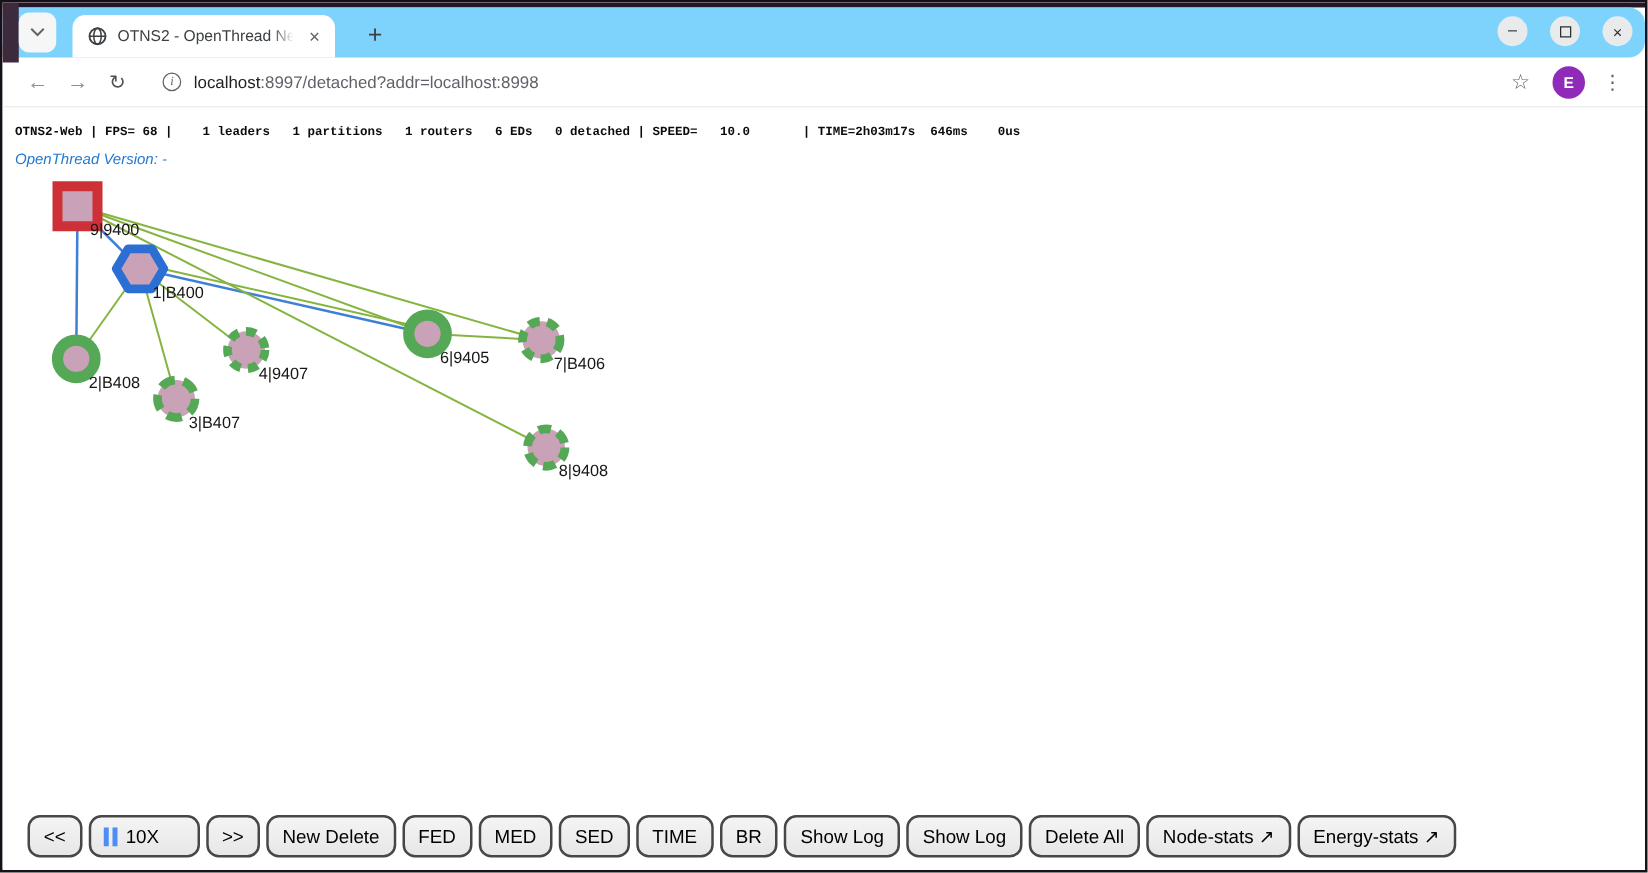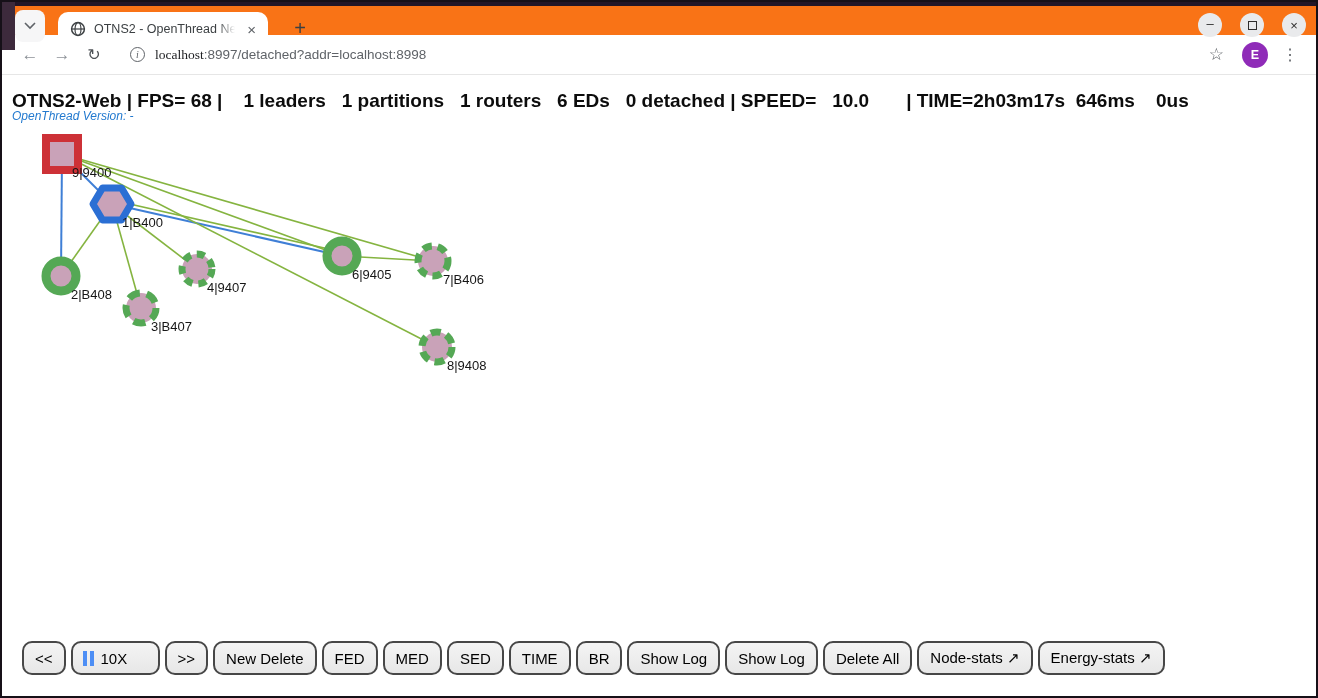--- a/index.html
+++ b/index.html
@@ -7,22 +7,22 @@
   body {
     font-family:"Liberation Sans", sans-serif;
     background:#fff;
     position:relative;
     border:2px solid #161018;
     overflow:hidden;
   }
   
   .window-top { height:4px; background:#221627; }
   .tabstrip {
-    height:29px; background:#f97316; position:relative;
-    display:flex; align-items:flex-end;
+    height:40px; background:#7dd3fc; position:relative;
+    display:flex; align-items:flex-end;border-radius:13px;
   }
   .corner-patch { position:absolute; left:0; top:-4px; width:13px; height:48px; background:#3d2a3c; }
   .tab-search {
     position:absolute; left:13px; top:4px; width:30px; height:32px;
     background:#f6f6f7; border-radius:8px; display:flex; align-items:center; justify-content:center;
     cursor:pointer;
   }
   .tab {
     position:absolute; left:56px; top:6px; width:210px; height:34px;
     background:#fff; border-radius:10px 10px 0 0;
@@ -46,31 +46,31 @@
     border-bottom:1px solid #e6e6e6; padding:0 14px; gap:4px;
   }
   .nav-ic { width:28px; height:28px; display:flex; align-items:center; justify-content:center;
     font-size:17px; color:#8d9298; cursor:pointer; border-radius:50%; }
   .nav-ic.reload { color:#4e5256; font-size:16px; }
   .omnibox { flex:1; display:flex; align-items:center; gap:10px; padding-left:18px; }
   .info-ic { width:15px; height:15px; border:1.4px solid #5f6368; border-radius:50%;
     color:#5f6368; font-size:10px; display:flex; align-items:center; justify-content:center;
     font-family:"Liberation Serif", serif; font-style:italic; cursor:pointer; }
   .url-text { font-size:13.5px; color:#5f6368; white-space:nowrap; }
-  .url-text .host { color:#202124;font-family:Liberation Serif, serif; }
+  .url-text .host { color:#202124; }
   .star-ic { font-size:17px; color:#5f6368; padding:0 8px; cursor:pointer; }
   .avatar { width:26px; height:26px; border-radius:50%; background:#8f2bb8; color:#fff;
     font-size:12.5px; font-weight:bold; display:flex; align-items:center; justify-content:center; margin:0 6px; cursor:pointer; }
   .menu-dots { font-size:16px; color:#5f6368; padding:0 4px; letter-spacing:0; cursor:pointer; }
   
   .content { position:relative; width:100%; height:609px; background:#fff; }
   .status-line {
     position:absolute; left:10px; top:15px;
-    font-family:Liberation Sans, sans-serif; font-weight:bold;
-    font-size:19px; color:#0c0c0c; white-space:pre;
+    font-family:Liberation Mono, monospace; font-weight:bold;
+    font-size:10px; color:#0c0c0c; white-space:pre;
   }
   .version-line { position:absolute; left:10px; top:34px; font-size:12px; color:#2279cf;font-style:italic; }
   .net-svg { position:absolute; left:0; top:0; pointer-events:none; }
   .net-svg .node { pointer-events:auto; cursor:grab; }
   .node-label { font-family:"Liberation Sans", sans-serif; font-size:13px; fill:#161616; }
   
   .toolbar { position:absolute; left:20px; bottom:9px; display:flex; gap:5px; align-items:stretch; }
   .tb-btn {
     font-family:"Liberation Sans", sans-serif;
     font-size:15px; color:#000;

